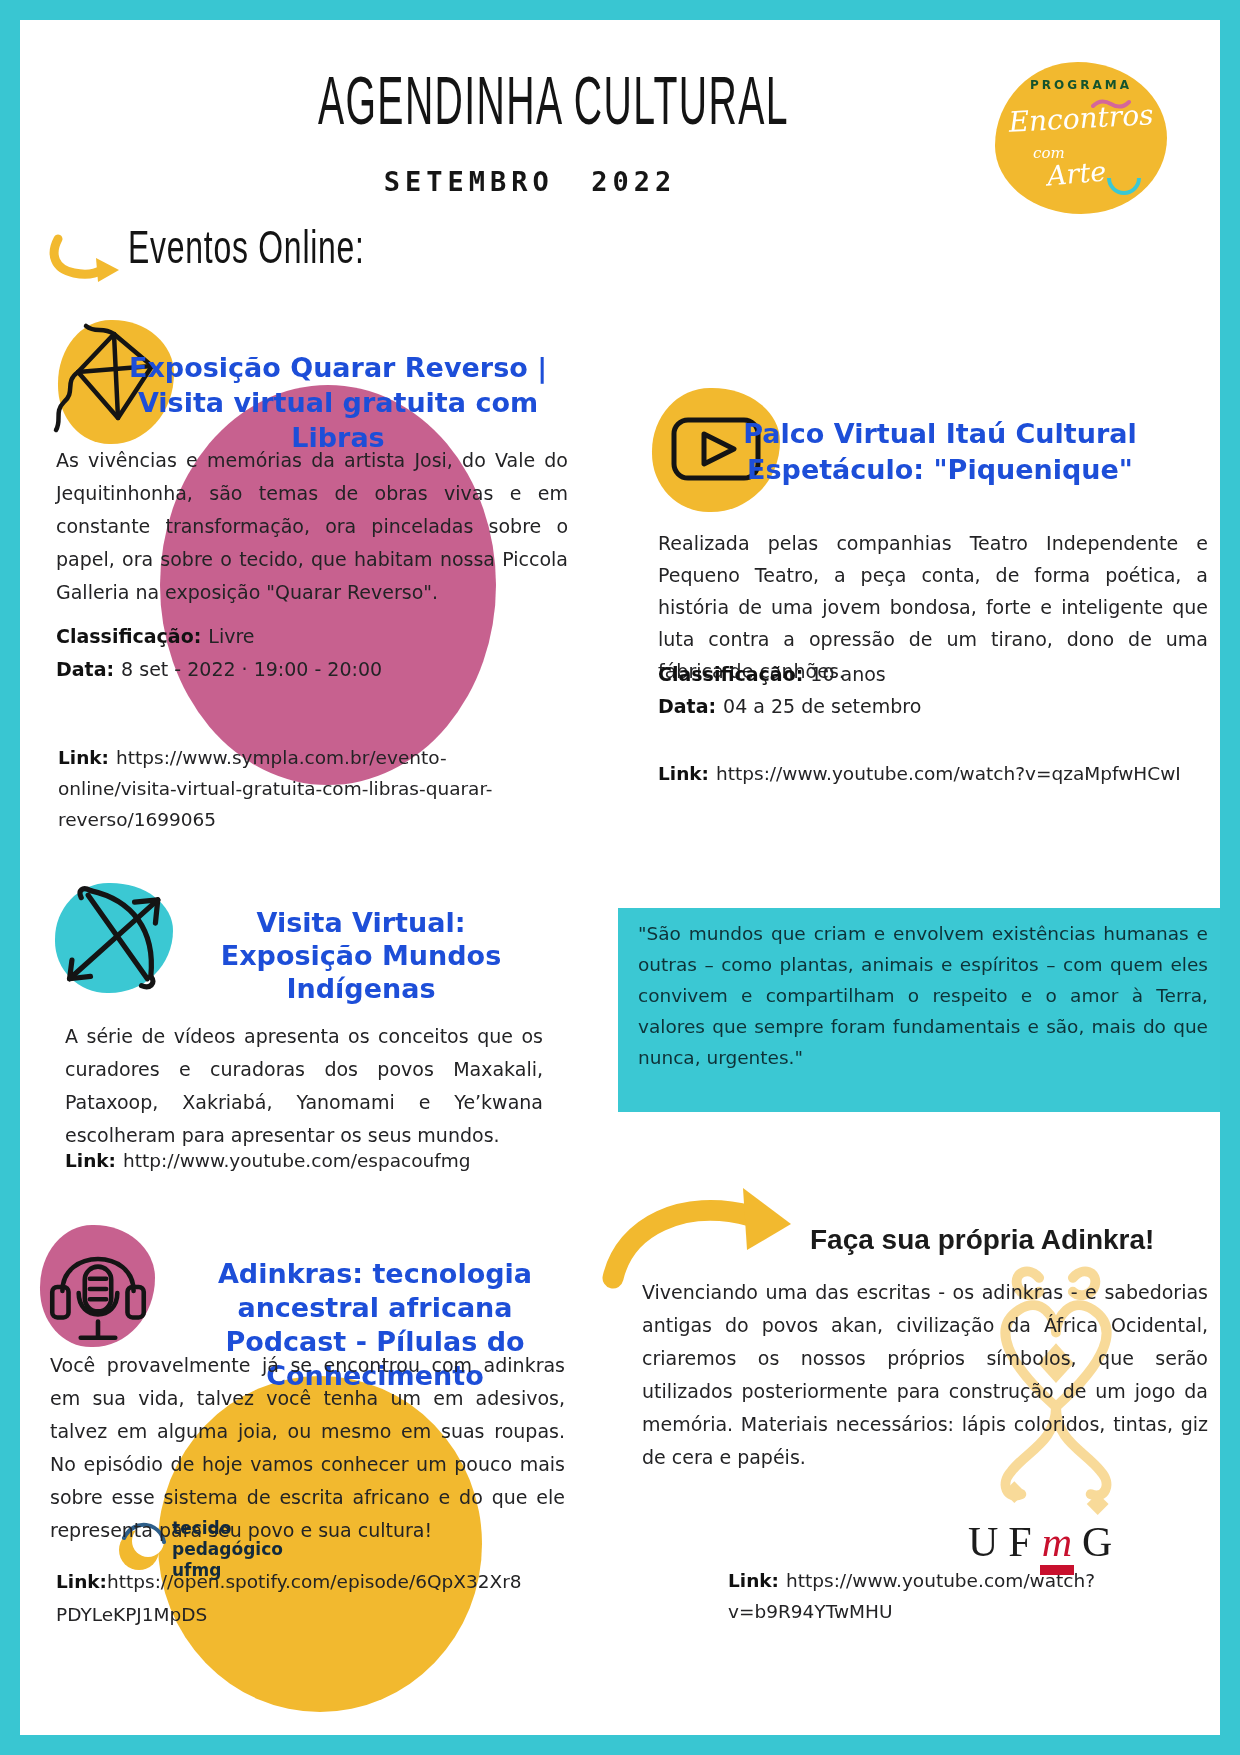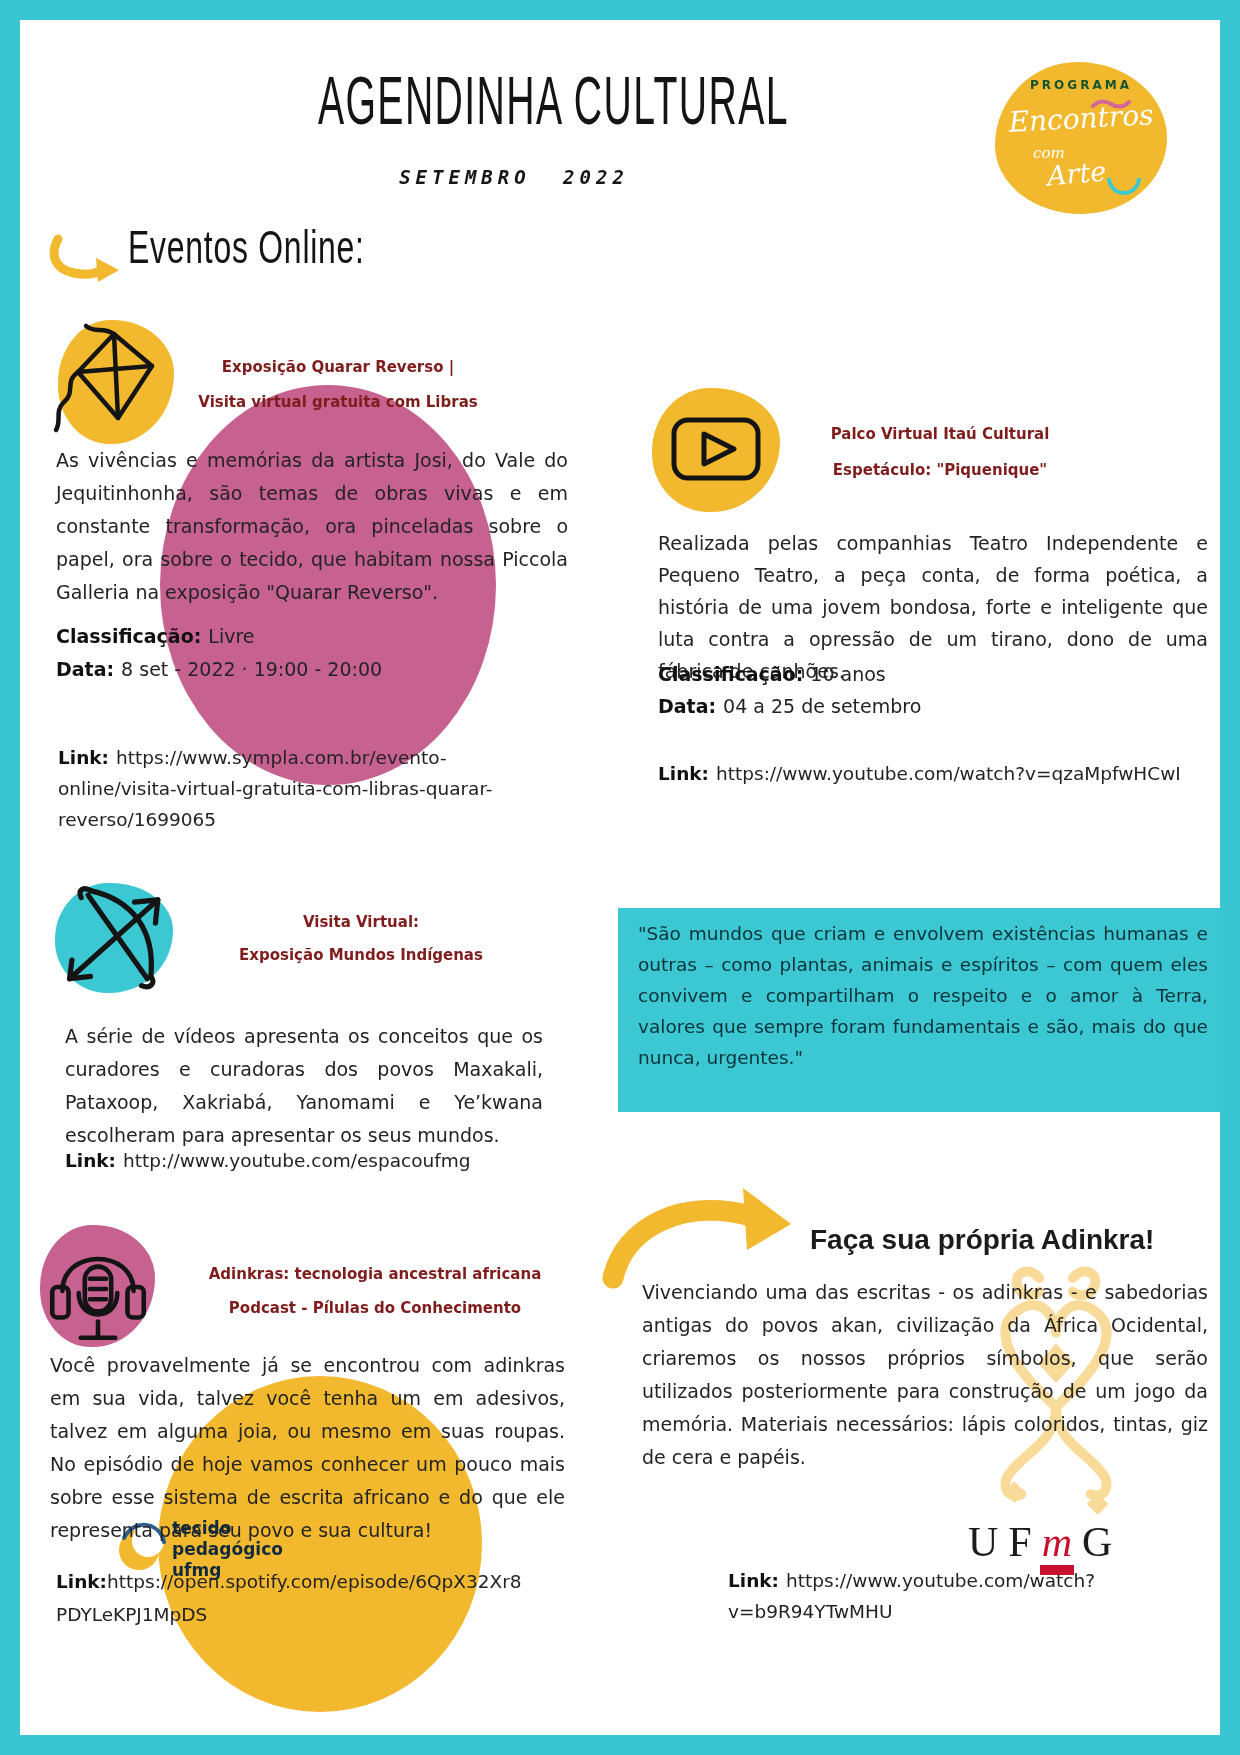--- a/index.html
+++ b/index.html
@@ -13,45 +13,45 @@
     font-family:"DejaVu Sans",sans-serif;
     color:#1d1d1f;
     margin:0 auto;
   }
   .abs{position:absolute;}
   
   .main-title{left:150px;top:48px;width:720px;text-align:right;z-index:3;}
   .main-title span{display:inline-block;font-family:"Liberation Sans",sans-serif;
     font-weight:400;font-size:56px;letter-spacing:2px;color:#141414;
     transform:scale(0.70,1.22);transform-origin:center;white-space:nowrap;}
-  .subtitle{left:134px;top:146px;width:720px;text-align:center;
-    font-family:"DejaVu Sans Mono",monospace;font-weight:bold;font-size:19px;
-    letter-spacing:5px;word-spacing:16px;color:#161616;z-index:3;font-style:italic;}
+  .subtitle{left:150px;top:146px;width:720px;text-align:center;
+    font-family:"DejaVu Sans Mono",monospace;font-weight:bold;font-size:27px;
+    letter-spacing:5px;word-spacing:16px;color:#161616;z-index:3;}
   .blob{border-radius:46% 54% 55% 45% / 52% 44% 58% 48%;z-index:1;}
   .logo-blob{left:975px;top:42px;width:172px;height:152px;background:#f2b92f;
     border-radius:48% 52% 50% 50%/55% 50% 50% 45%;z-index:2;}
   .logo-programa{left:0;right:0;top:16px;text-align:center;color:#14532d;
     font-size:12px;letter-spacing:3px;font-weight:bold;}
   .logo-encontros{left:0;right:0;top:40px;text-align:center;color:#fff;
     font-family:"DejaVu Serif",serif;font-style:italic;font-size:28px;transform:rotate(-3deg);}
   .logo-com{left:38px;top:82px;color:#fff;font-family:"DejaVu Serif",serif;
     font-style:italic;font-size:15px;}
   .logo-arte{left:52px;top:96px;color:#fff;font-family:"DejaVu Serif",serif;
     font-style:italic;font-size:27px;transform:rotate(-5deg);}
   .logo-bowl{left:112px;top:116px;width:26px;height:13px;
     border:4px solid #3bc8d3;border-top:none;border-radius:0 0 26px 26px;}
   .logo-squiggle{left:96px;top:34px;}
   
   .section-heading{left:108px;top:204px;z-index:3;}
   .section-heading span{display:inline-block;font-family:"Liberation Sans",sans-serif;
     font-weight:400;font-size:42px;letter-spacing:1px;color:#141414;
     transform:scale(0.76,1.08);transform-origin:left center;white-space:nowrap;}
   
-  .ev-title{z-index:3;text-align:center;font-weight:bold;font-size:15px;
-    line-height:35px;color:#7f1d1d;}
+  .ev-title{z-index:3;text-align:center;font-weight:bold;font-size:27px;
+    line-height:35px;color:#1d4ed8;}
   .body-text{z-index:3;font-size:19px;line-height:33px;text-align:justify;color:#232325;}
   .meta{z-index:3;font-size:19px;line-height:33px;color:#232325;margin:0;}
   .meta .b,.linkline .b{font-weight:bold;color:#111;margin-right:7px;}
   .linkline{z-index:3;font-size:18.5px;line-height:31px;color:#232325;margin:0;}
   .circle{border-radius:50%;z-index:1;}
   .pink{background:#c7618f;}
   .yellow{background:#f2b92f;}
   .tealbg{background:#3bc8d3;}
   .icon{z-index:2;overflow:visible;}
   .quote-box{left:598px;top:888px;width:610px;height:204px;background:#3bc8d3;

